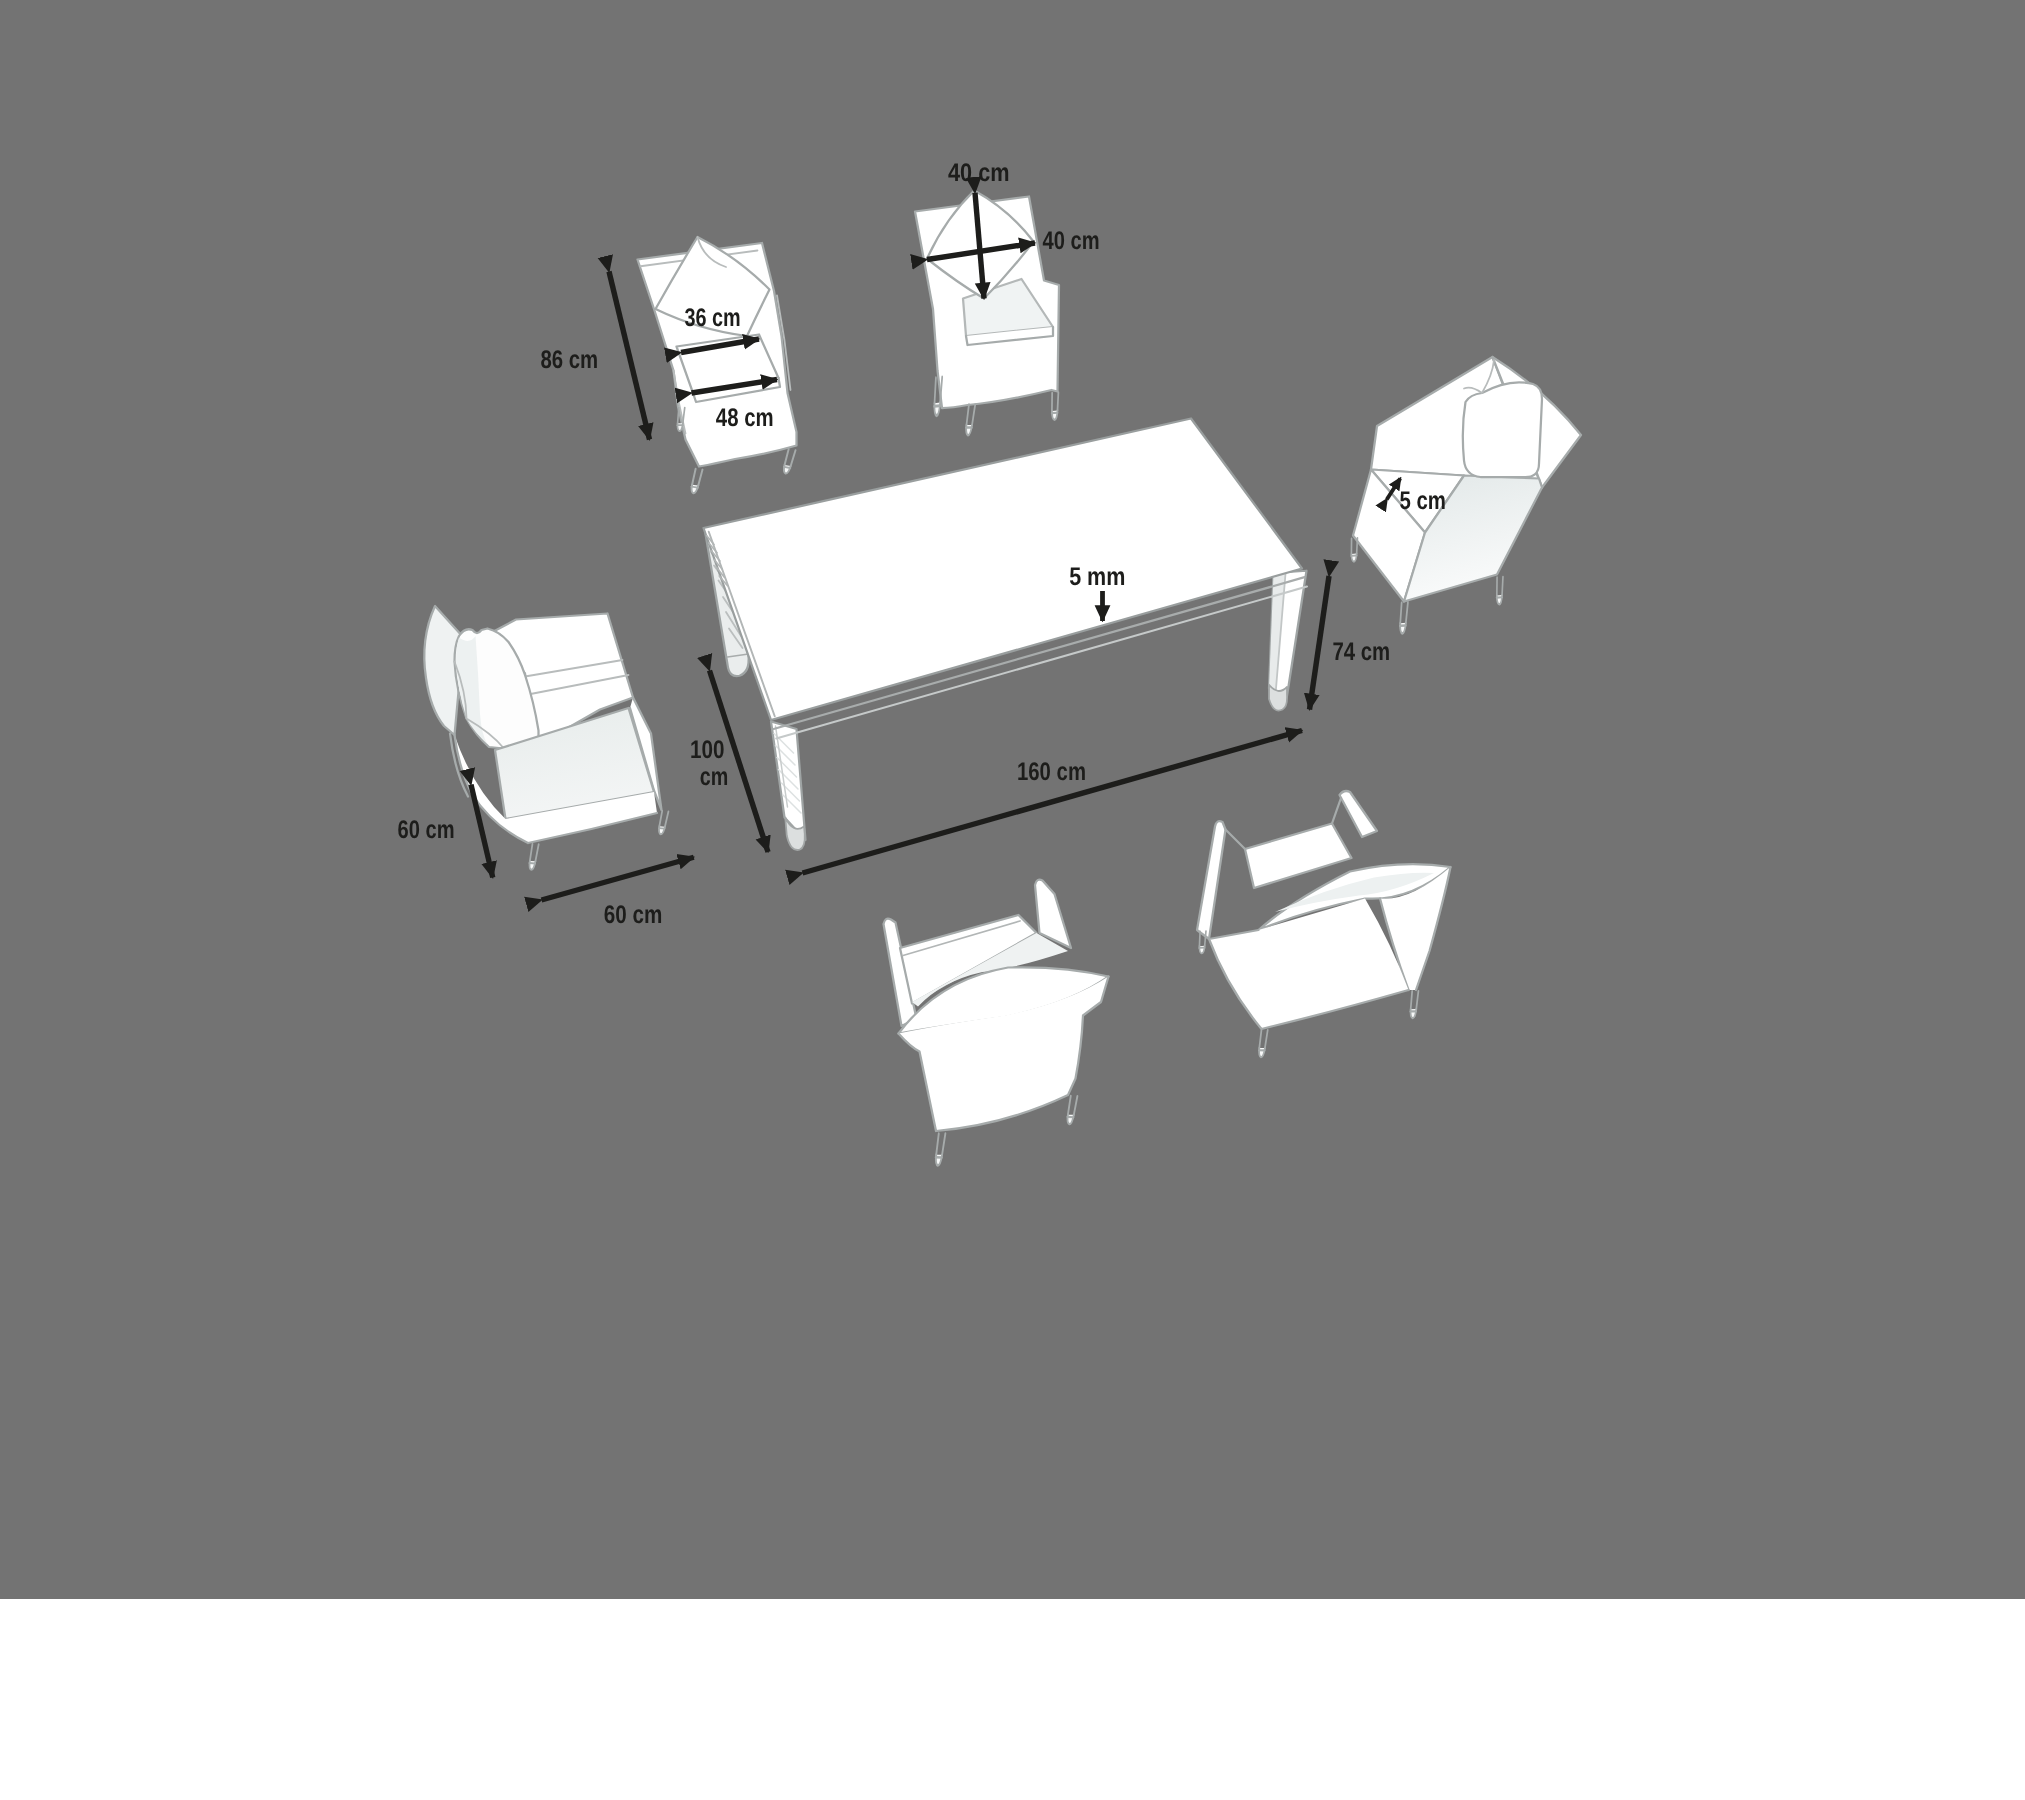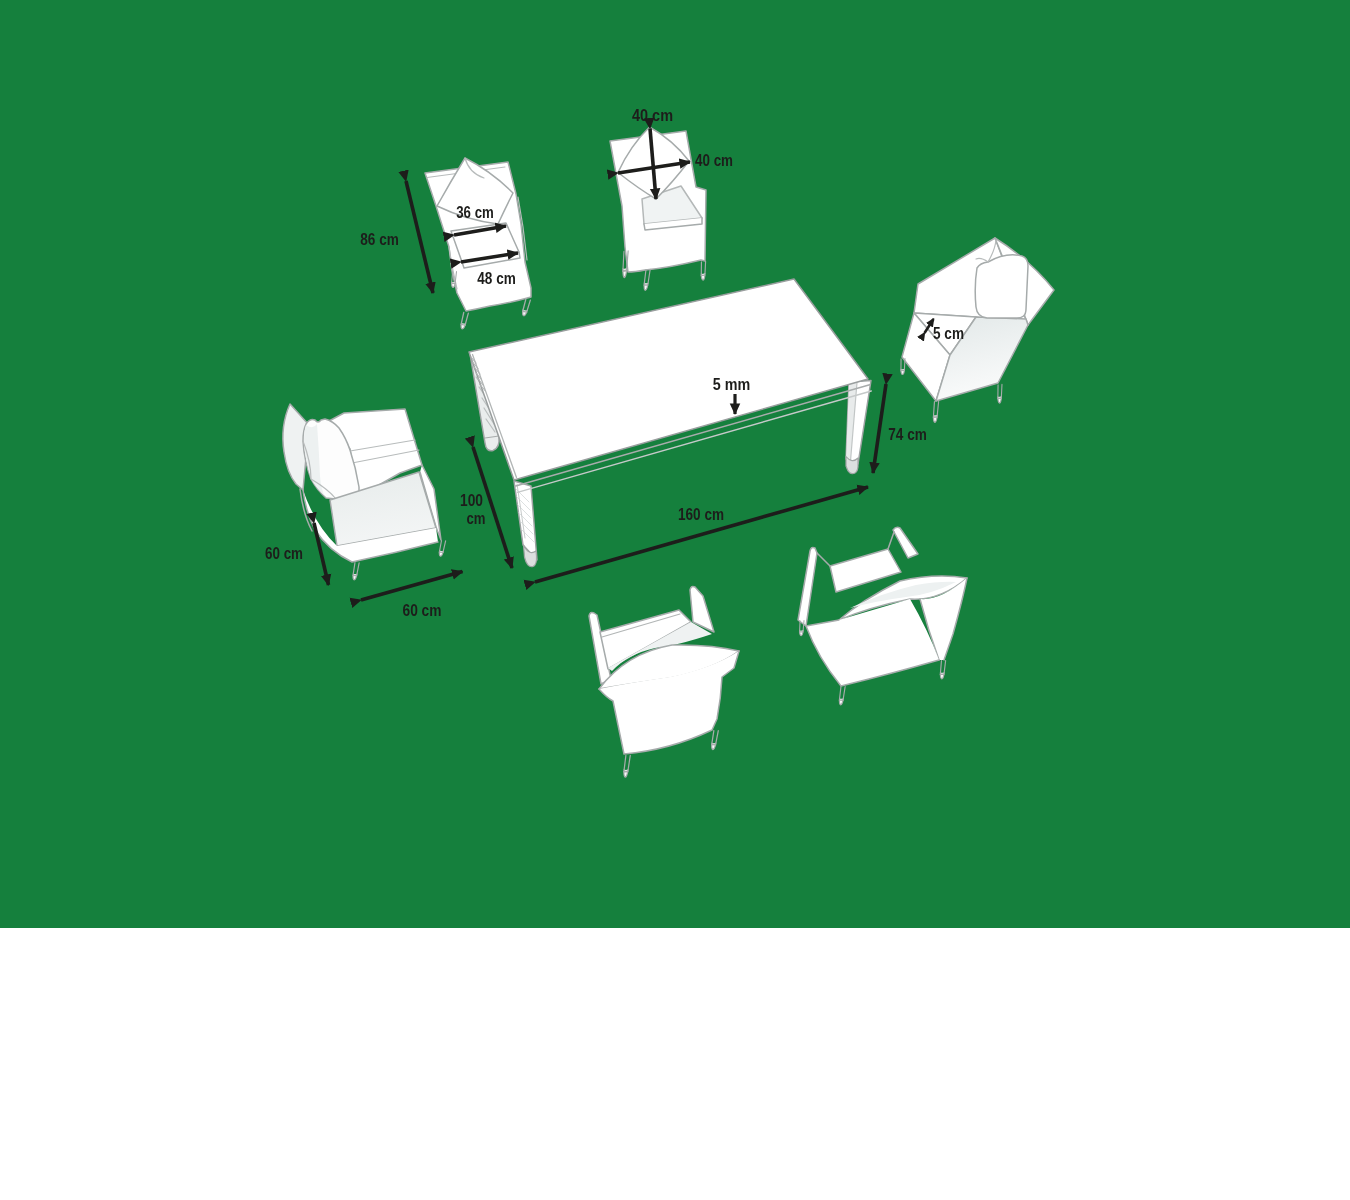--- a/index.html
+++ b/index.html
@@ -1,16 +1,16 @@
 <!DOCTYPE html>
 <html><head>
 <meta charset="utf-8">
 <style>
   html,body{margin:0;padding:0;background:#ffffff;}
-  .wrap{width:1350px;height:928px;position:relative;background:#15803d;overflow:hidden;}
+  .wrap{width:1350px;height:1066px;position:relative;background:#737373;overflow:hidden;}
   text{font-family:"Liberation Sans",sans-serif;font-weight:bold;fill:#1d1d1b;}
 </style>
 </head>
 <body>
 <div class="wrap">
 <svg width="1350" height="1200" viewBox="0 0 1350 1200">
 <defs>
 <marker id="ah" viewBox="0 0 12 12" refX="11" refY="6" markerWidth="11.5" markerHeight="11.5" orient="auto" markerUnits="userSpaceOnUse">
   <path d="M0,0.5 L12,6 L0,11.5 z" fill="#1d1d1b" stroke="none"></path>
 </marker>

